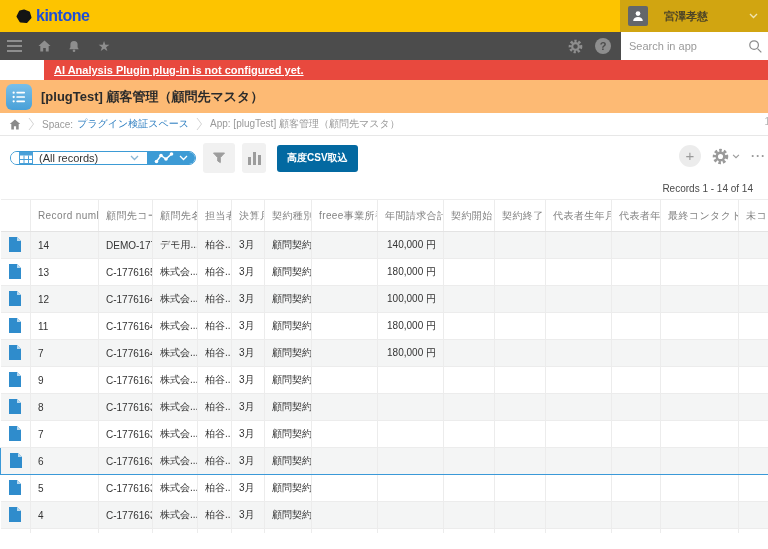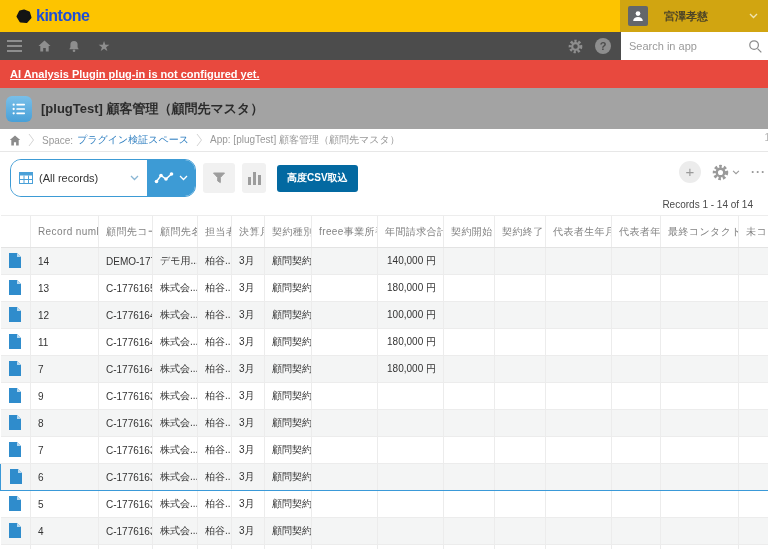--- a/index.html
+++ b/index.html
@@ -27,39 +27,39 @@
   .nav-spacer { flex:1; }
   .help-circle { width:16px; height:16px; border-radius:50%; background:#8e8e8e; color:#4c4c4c; font-size:11px; font-weight:bold;
                  display:flex; align-items:center; justify-content:center; cursor:pointer; margin-right:10px; }
   .searchbox { width:147px; height:28px; background:#fff; display:flex; align-items:flex-start; flex:none; }
   .searchbox input { flex:1; border:none; outline:none; height:100%; padding:0 4px 0 8px; font-size:11px; color:#333;
                      font-family:"Liberation Sans","DejaVu Sans",sans-serif; min-width:0; }
   .searchbox input::placeholder { color:#9a9a9a; }
   .search-btn { width:26px; height:28px; display:flex; align-items:center; justify-content:center; cursor:pointer; flex:none; }
 
   
-  .banner { height:28px; background:#e8493e; display:flex; align-items:center; padding-left:10px; }
+  .banner { height:20px; background:#e8493e; display:flex; align-items:center; padding-left:10px;margin-left:44px; }
   .banner span { color:#fff; font-size:11px; font-weight:bold; text-decoration:underline; }
 
   
-  .appbar { height:41px; background:#a3a3a3; display:flex; align-items:center; gap:9px; padding-left:6px; }
+  .appbar { height:33px; background:#fdba74; display:flex; align-items:center; gap:9px; padding-left:6px; }
   .app-icon { width:26px; height:26px; border-radius:6px; background:linear-gradient(#79bfe9,#48a0d8); display:flex; align-items:center; justify-content:center; flex:none; }
   .app-title { font-size:13px; font-weight:bold; color:#2b2b2b; }
 
   
   .crumbbar { height:23px; background:#fff; border-bottom:1px solid #e7e7e7; display:flex; align-items:center; gap:7px; padding-left:9px; position:relative; }
   .crumb-sep { display:flex; }
   .crumb-text { font-size:10px; color:#999; white-space:nowrap; }
   .crumb-link { font-size:10px; color:#2d7ec0; cursor:pointer; white-space:nowrap; }
   .edge-frag { position:absolute; right:-2px; top:3px; font-size:10px; color:#b5b5b5; }
 
   
   .viewbar { height:63px; background:#fff; position:relative; }
   .controls { display:flex; align-items:center; gap:7px; padding:7px 0 0 10px; }
-  .view-select { height:38px; border:1px solid #3d9bd5; border-radius:11px; display:flex; overflow:hidden; cursor:pointer; }
+  .view-select { height:14px; border:1px solid #3d9bd5; border-radius:11px; display:flex; overflow:hidden; cursor:pointer; }
   .vs-white { background:#fff; display:flex; align-items:center; gap:6px; padding:0 8px; width:136px; }
   .vs-label { font-size:11px; color:#333; flex:1; white-space:nowrap; overflow:hidden; }
   .vs-blue { background:#3d9bd5; display:flex; align-items:center; gap:5px; padding:0 7px; }
   .sq-btn { height:30px; background:#f1f1f1; border-radius:3px; display:flex; align-items:center; justify-content:center; cursor:pointer; }
   .funnel-btn { width:32px; }
   .chart-btn { width:24px; }
   .bars { display:flex; align-items:flex-end; gap:2px; height:13px; }
   .bars i { display:block; width:3px; background:#9d9d9d; }
   .csv-btn { height:27px; margin-left:4px; background:#0369a1; border:none; border-radius:3px; color:#fff; font-size:10px; font-weight:bold;
              padding:0 10px; cursor:pointer; font-family:"Liberation Sans","DejaVu Sans",sans-serif; }

